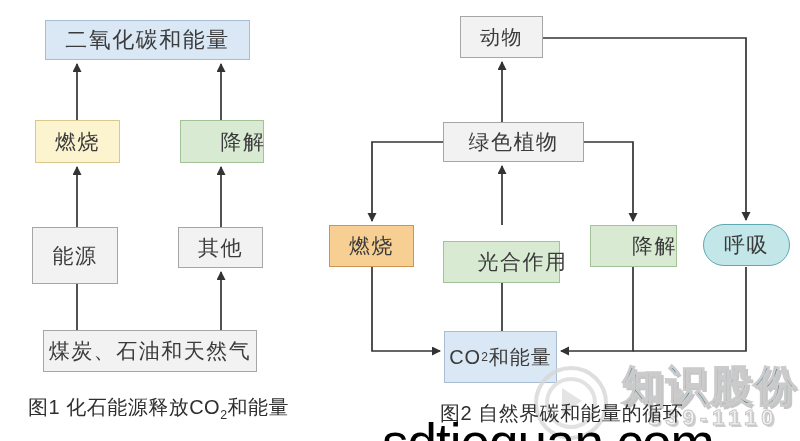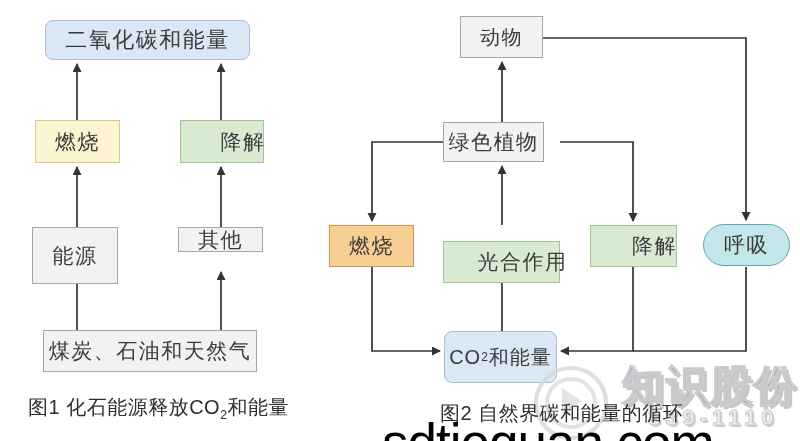--- a/index.html
+++ b/index.html
@@ -6,55 +6,55 @@
   .stage{position:relative;width:800px;height:441px;background:#ffffff;overflow:hidden;
          font-family:"Liberation Sans","DejaVu Sans",sans-serif;}
   svg.wires{position:absolute;left:0;top:0;z-index:1;}
   svg.wires polyline, svg.wires line{stroke:var(--line);stroke-width:1.7;fill:none;}
   #arrowhead path{fill:var(--line);}
   .box{position:absolute;z-index:2;box-sizing:border-box;display:flex;align-items:center;
        justify-content:center;border:1.5px solid var(--box-grey-border);
        background:var(--box-grey);color:var(--text);font-size:21px;letter-spacing:1.5px;
        white-space:nowrap;}
   .box sub{font-size:0.6em;line-height:0;}
-  .blue{background:var(--blue);border-color:var(--blue-border);border-radius:8px;}
+  .blue{background:var(--blue);border-color:var(--blue-border);}
   .yellow{background:var(--yellow);border-color:var(--yellow-border);}
   .green{background:var(--green);border-color:var(--green-border);padding-left:42px;}
   .orange{background:var(--orange);border-color:var(--orange-border);}
   .cyan{background:var(--cyan);border-color:var(--cyan-border);border-radius:21px;}
   .caption{position:absolute;color:#2f2f2f;font-size:20px;letter-spacing:0.5px;
            white-space:nowrap;z-index:3;}
   .caption sub{font-size:0.62em;}
   #caption-fig1{left:28px;top:394px;}
   #caption-fig2{left:440px;top:400px;z-index:5;}
   
   .wm-circle{position:absolute;left:534px;top:366px;width:74px;height:74px;z-index:4;
              border:4px solid #d7d7d7;border-radius:50%;opacity:.8;box-sizing:border-box;}
   .wm-circle::before{content:"";position:absolute;left:7px;top:7px;right:7px;bottom:7px;
              border:4px solid #dcdcdc;border-radius:50%;}
   .wm-circle::after{content:"";position:absolute;left:24px;top:18px;width:0;height:0;
              border-left:20px solid #dedede;border-top:13px solid transparent;
              border-bottom:13px solid transparent;}
   .wm-brand{position:absolute;left:622px;top:358px;z-index:4;font-size:42px;font-weight:bold;
-            letter-spacing:2px;color:#3b82f6;-webkit-text-stroke:1.5px #c6c6c6;
+            letter-spacing:2px;color:#0c4a6e;-webkit-text-stroke:1.5px #c6c6c6;
             text-shadow:3px 3px 0 #c0c0c0;white-space:nowrap;opacity:.9;}
   .wm-phone{position:absolute;left:648px;top:405px;z-index:4;font-size:22px;font-weight:bold;
             letter-spacing:5px;color:#f2f2f2;-webkit-text-stroke:1px #c4c4c4;
             text-shadow:2px 2px 0 #cccccc;white-space:nowrap;opacity:.95;}
   .wm-domain{position:absolute;left:382px;top:363px;z-index:6;font-size:53px;line-height:1.2;
              letter-spacing:-1px;color:var(--watermark-black);white-space:nowrap;margin-top:48px;}
   
   #b-f1-co2     {left:45px; top:20px; width:205px;height:40px;font-size:22px;}
   #b-f1-ranshao {left:35px; top:120px;width:85px; height:43px;}
   #b-f1-jiangjie{left:180px;top:120px;width:84px; height:43px;}
   #b-f1-nengyuan{left:32px; top:227px;width:86px; height:57px;justify-content:center;}
-  #b-f1-qita    {left:178px;top:227px;width:85px; height:25px;}
+  #b-f1-qita    {left:178px;top:227px;width:85px; height:41px;}
   #b-f1-meitan  {left:43px; top:330px;width:214px;height:42px;font-size:21px;justify-content:center;}
   #b-f2-dongwu  {left:460px;top:16px; width:83px; height:42px;font-size:20px;}
-  #b-f2-zhiwu   {left:443px;top:122px;width:101px;height:40px;}
+  #b-f2-zhiwu   {left:443px;top:122px;width:141px;height:40px;}
   #b-f2-ranshao {left:329px;top:225px;width:85px; height:42px;}
   #b-f2-guanghe {left:443px;top:225px;width:117px;height:42px;margin-top:16px;}
   #b-f2-jiangjie{left:590px;top:225px;width:87px; height:42px;}
   #b-f2-huxi    {left:703px;top:224px;width:87px; height:42px;}
   #b-f2-co2     {left:444px;top:331px;width:113px;height:52px;font-size:20px;letter-spacing:1px;}
 </style>
 </head>
 <body>
 
 <div class="stage">

